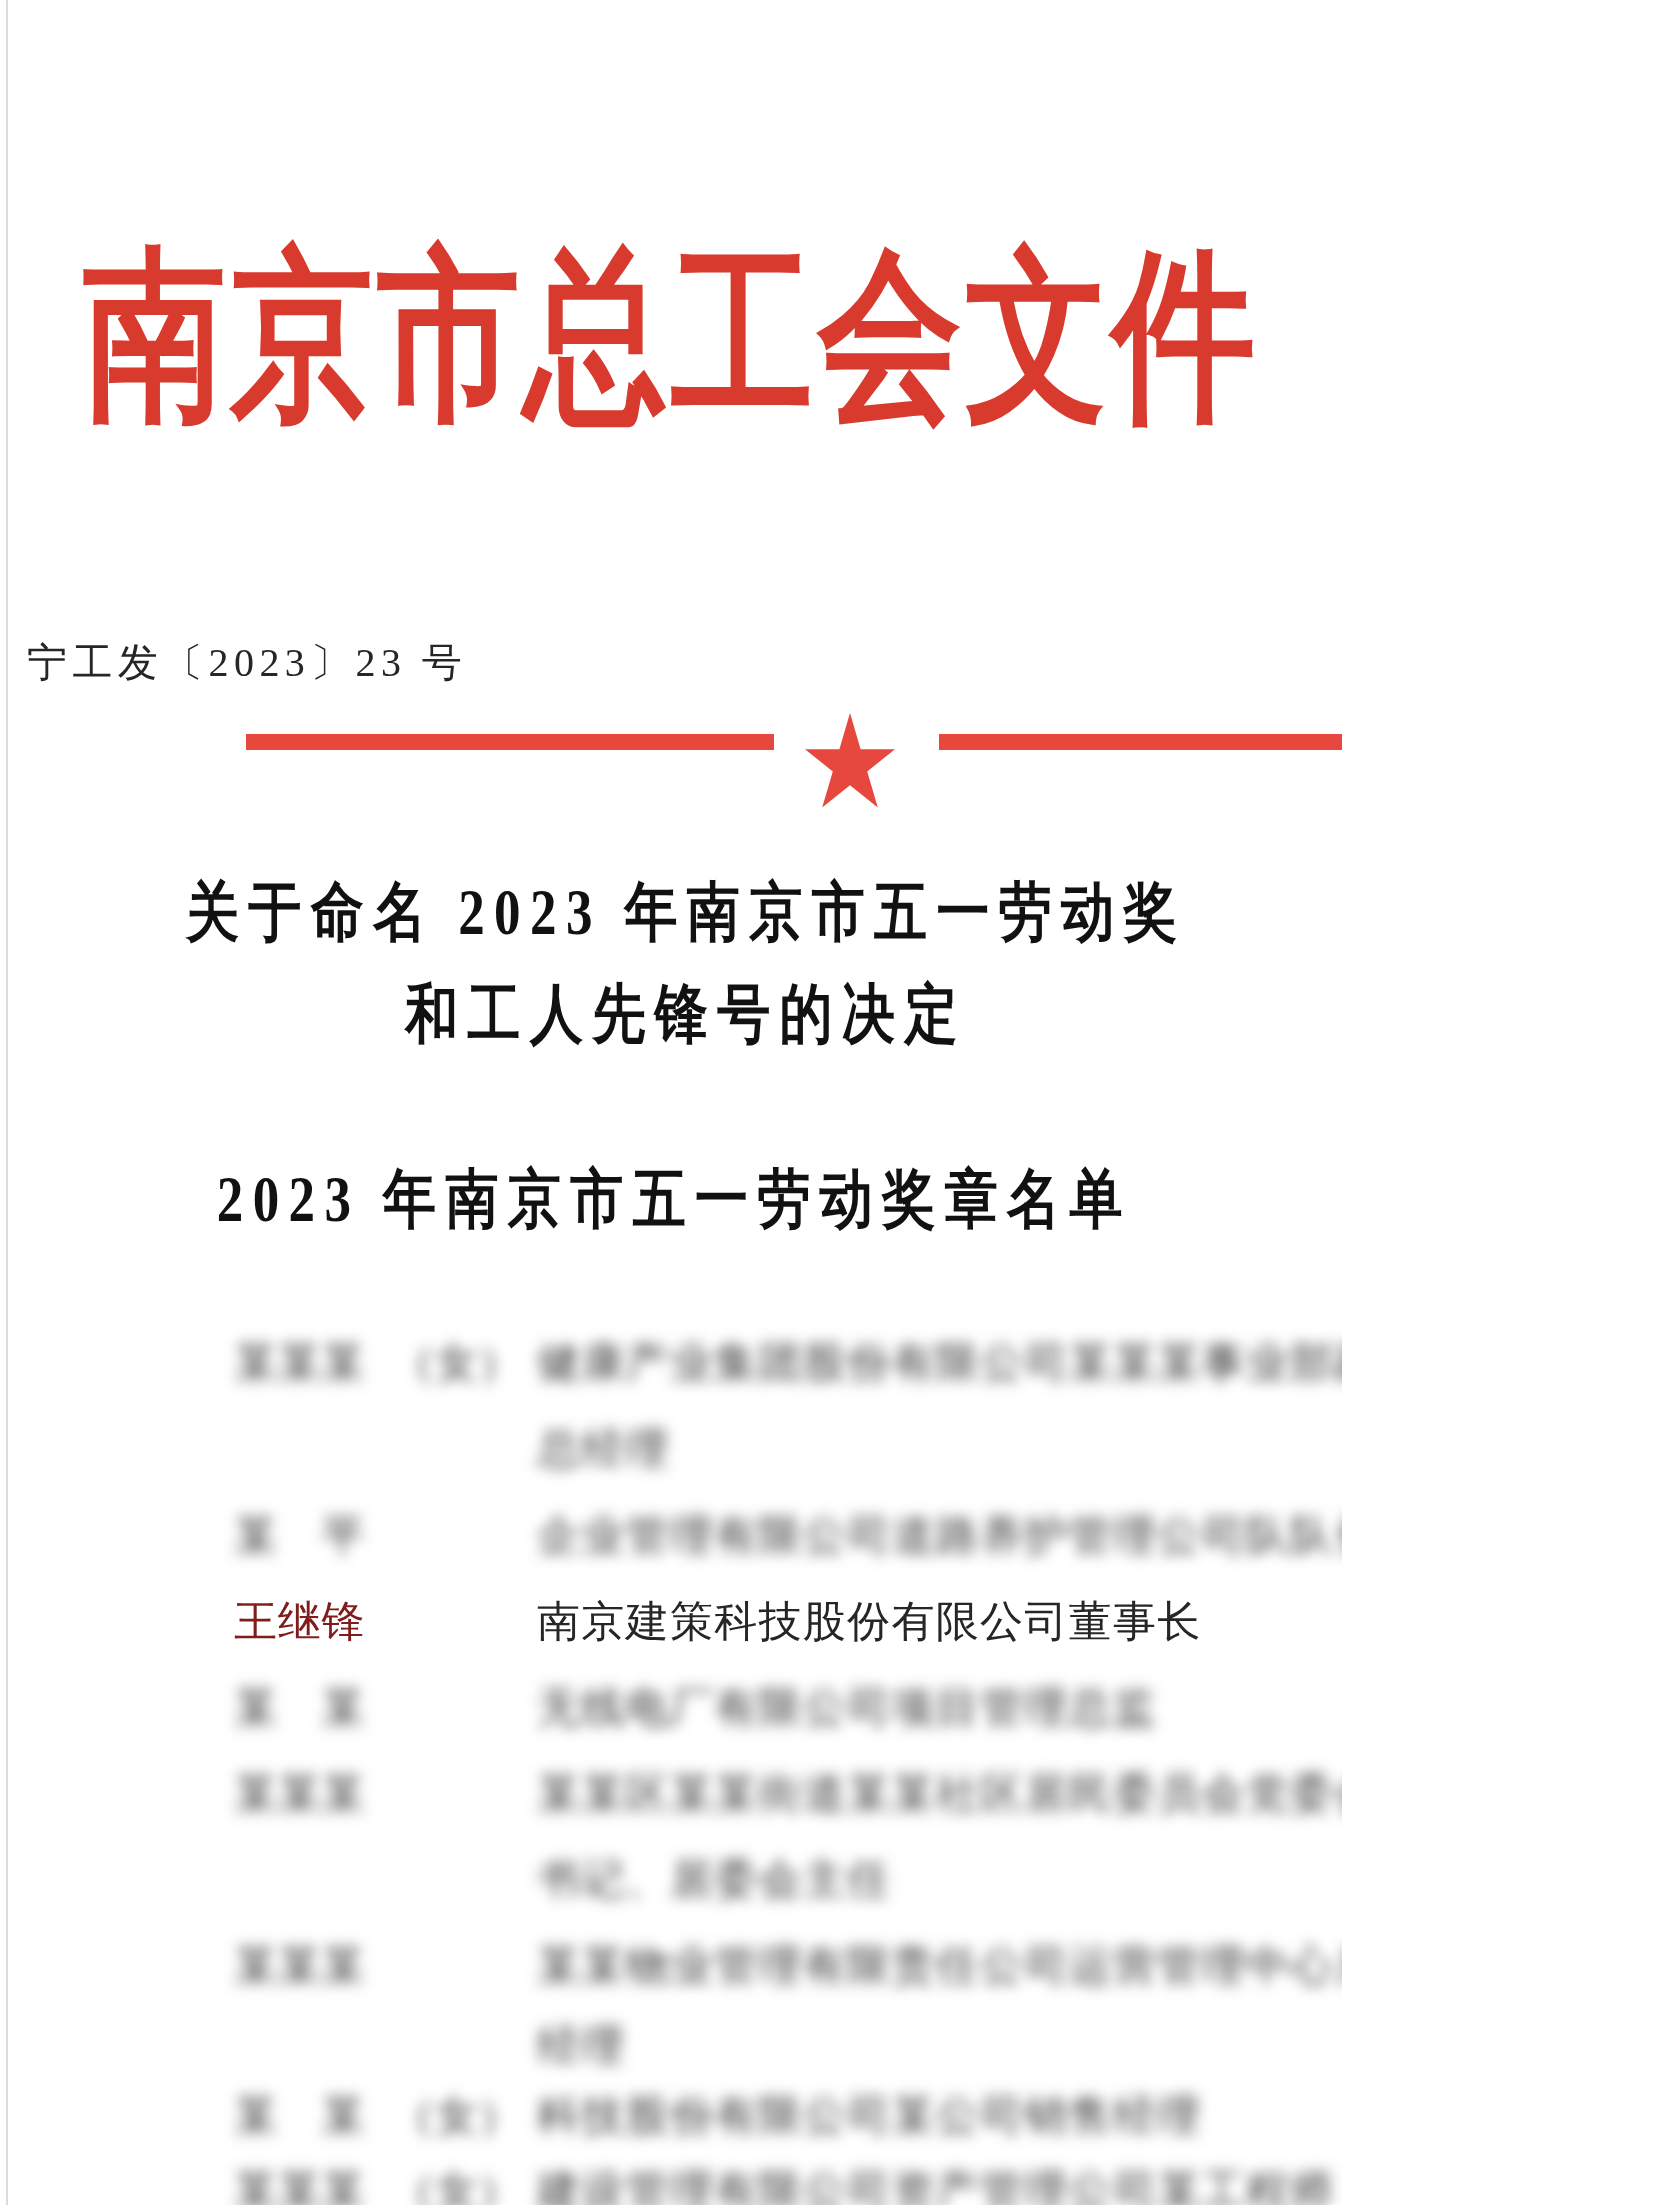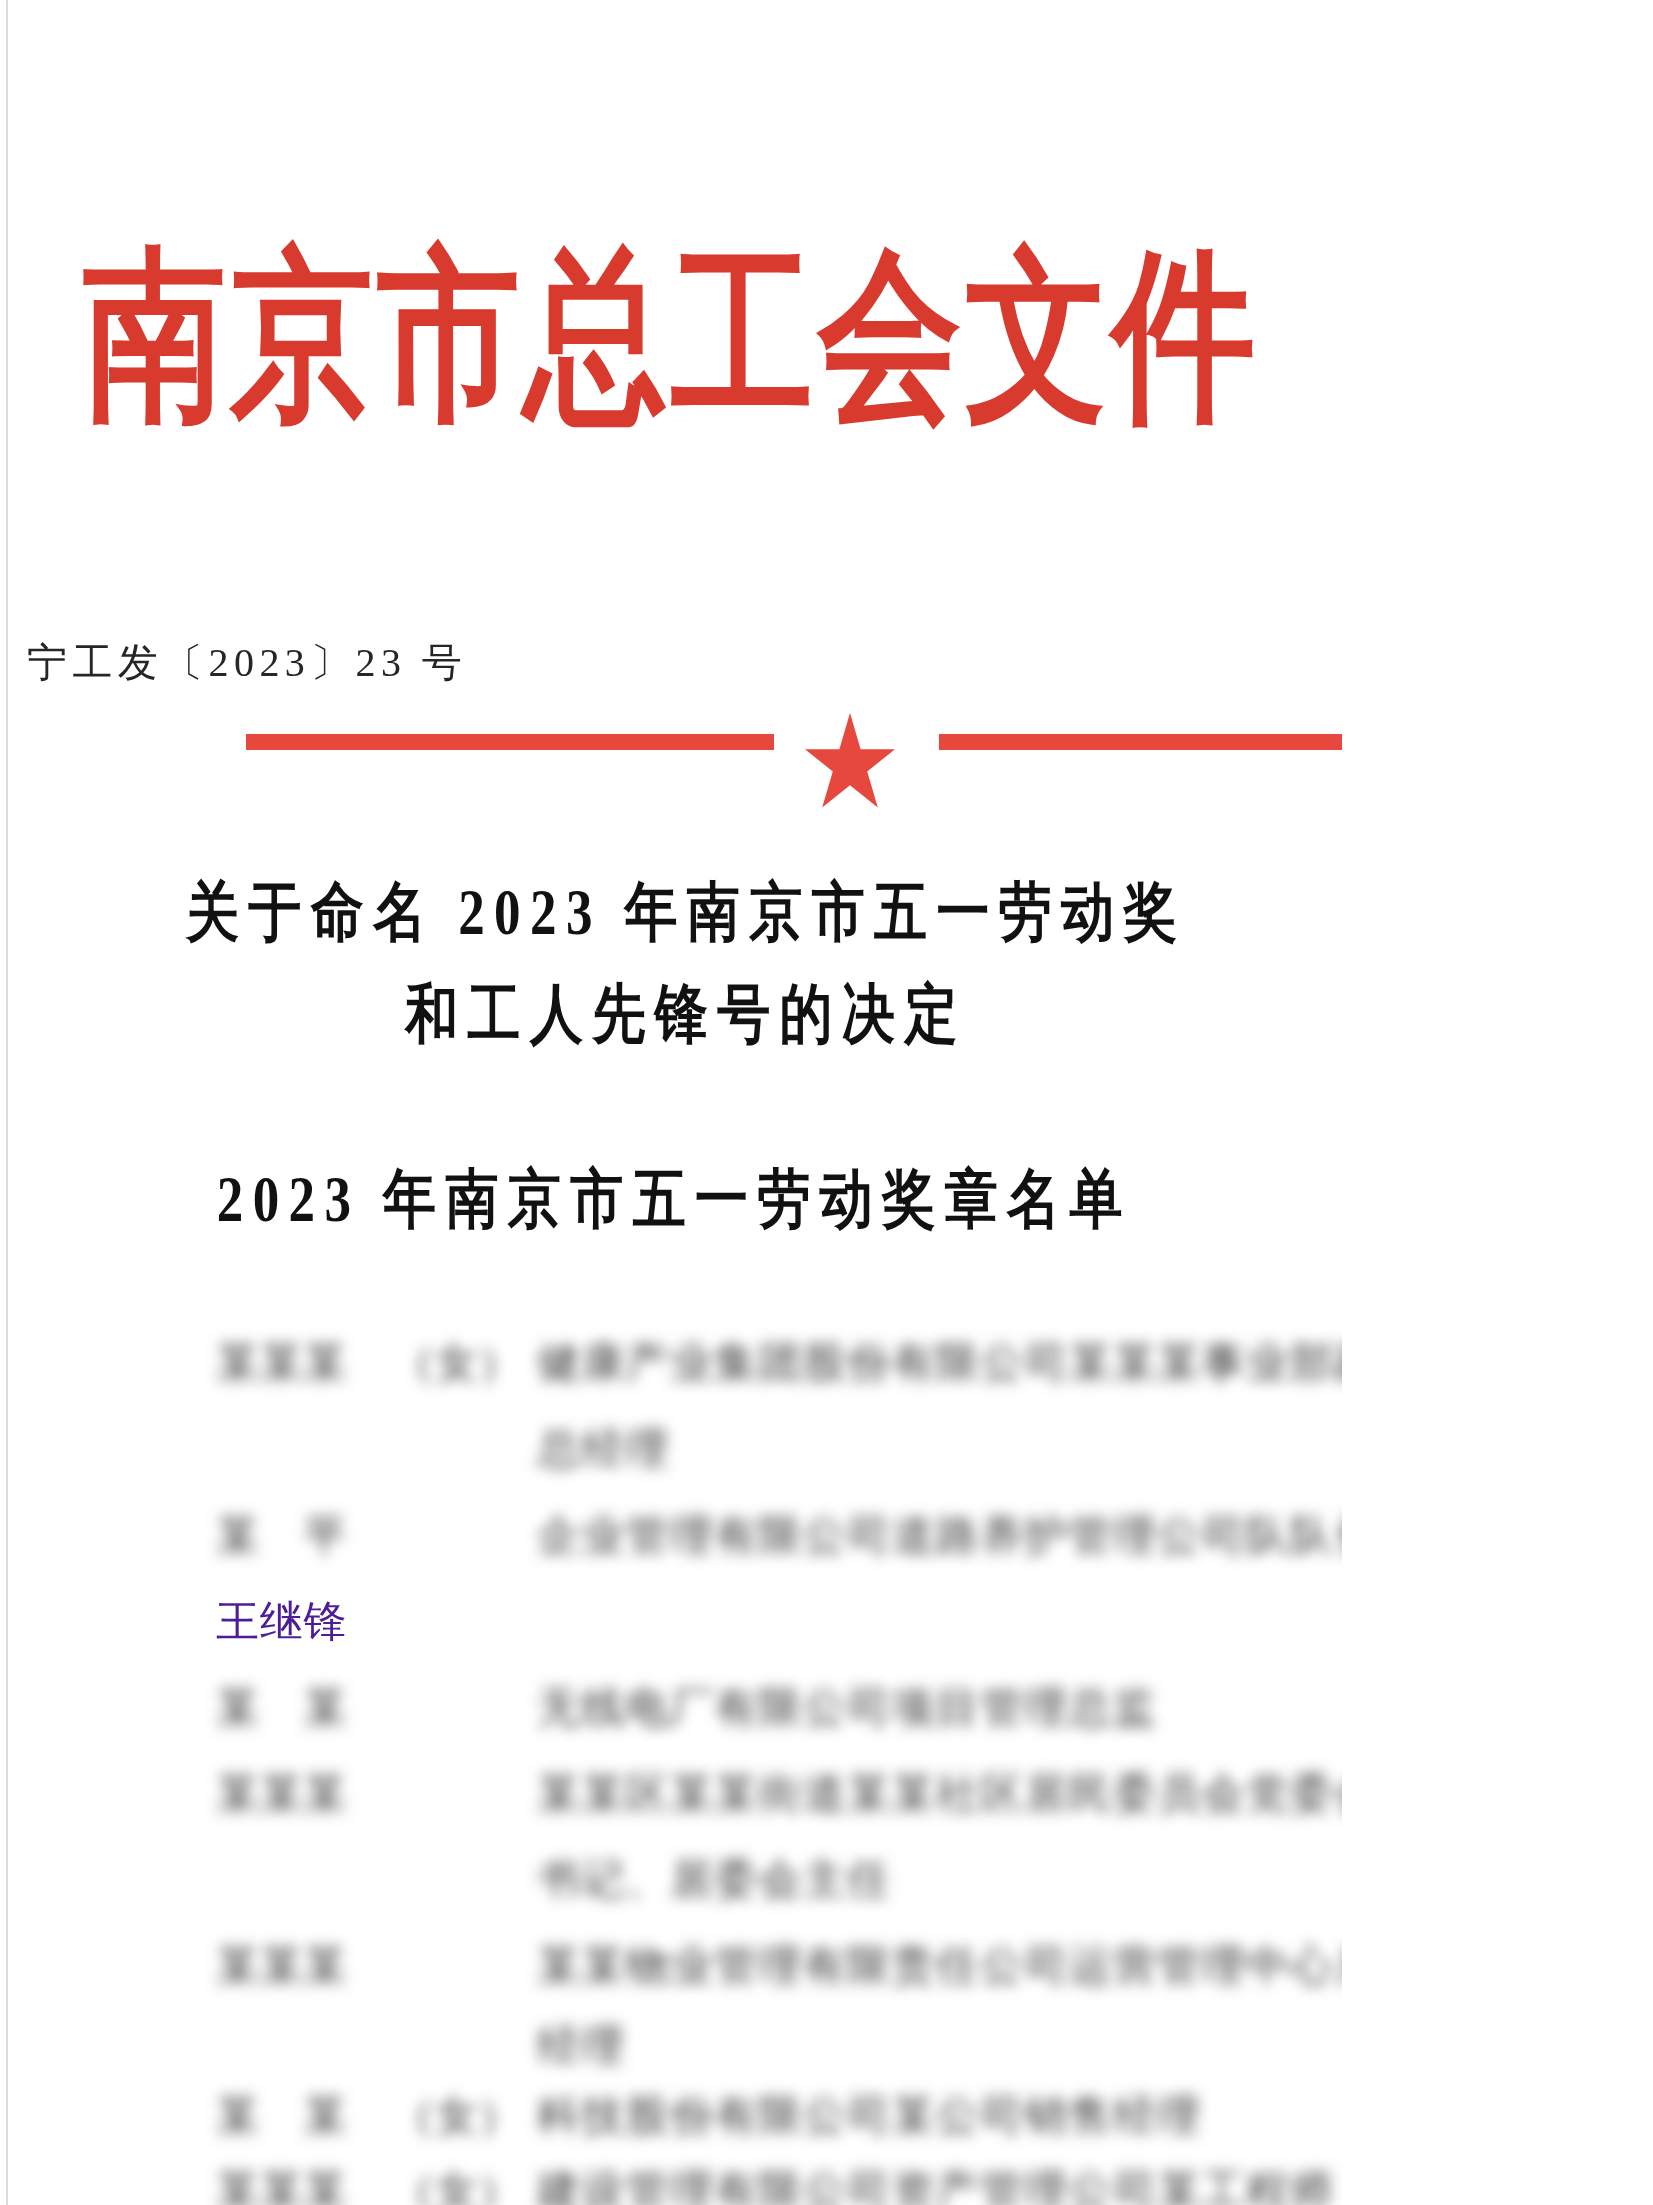--- a/index.html
+++ b/index.html
@@ -100,25 +100,25 @@
     white-space: nowrap;
   }
   .list-line {
     position: absolute;
     left: 0;
     width: 100%;
     height: 58px;
   }
   .row-name {
     position: absolute;
-    left: 216px;
+    left: 234px;
     font-size: 43px;
     line-height: 58px;
     letter-spacing: 0.7px;
-    color: #4c1d95;
+    color: #7f1d1d;
     white-space: pre;
   }
   .row-gender {
     position: absolute;
     left: 392px;
     font-size: 43px;
     line-height: 58px;
     color: #262626;
     white-space: nowrap;
   }
@@ -171,20 +171,21 @@
     <span class="row-org redacted">总经理</span>
   </div>
 
   <div class="list-line" style="top:1507px">
     <span class="row-name redacted">某　平</span>
     <span class="row-org redacted">企业管理有限公司道路养护管理公司队队长</span>
   </div>
 
   <div class="list-line" style="top:1593px">
     <span class="row-name">王继锋</span>
+    <span class="row-org">南京建策科技股份有限公司董事长</span>
   </div>
 
   <div class="list-line" style="top:1679px">
     <span class="row-name redacted">某　某</span>
     <span class="row-org redacted">无线电厂有限公司项目管理总监</span>
   </div>
 
   <div class="list-line" style="top:1765px">
     <span class="row-name redacted">某某某</span>
     <span class="row-org redacted">某某区某某街道某某社区居民委员会党委会党</span>

